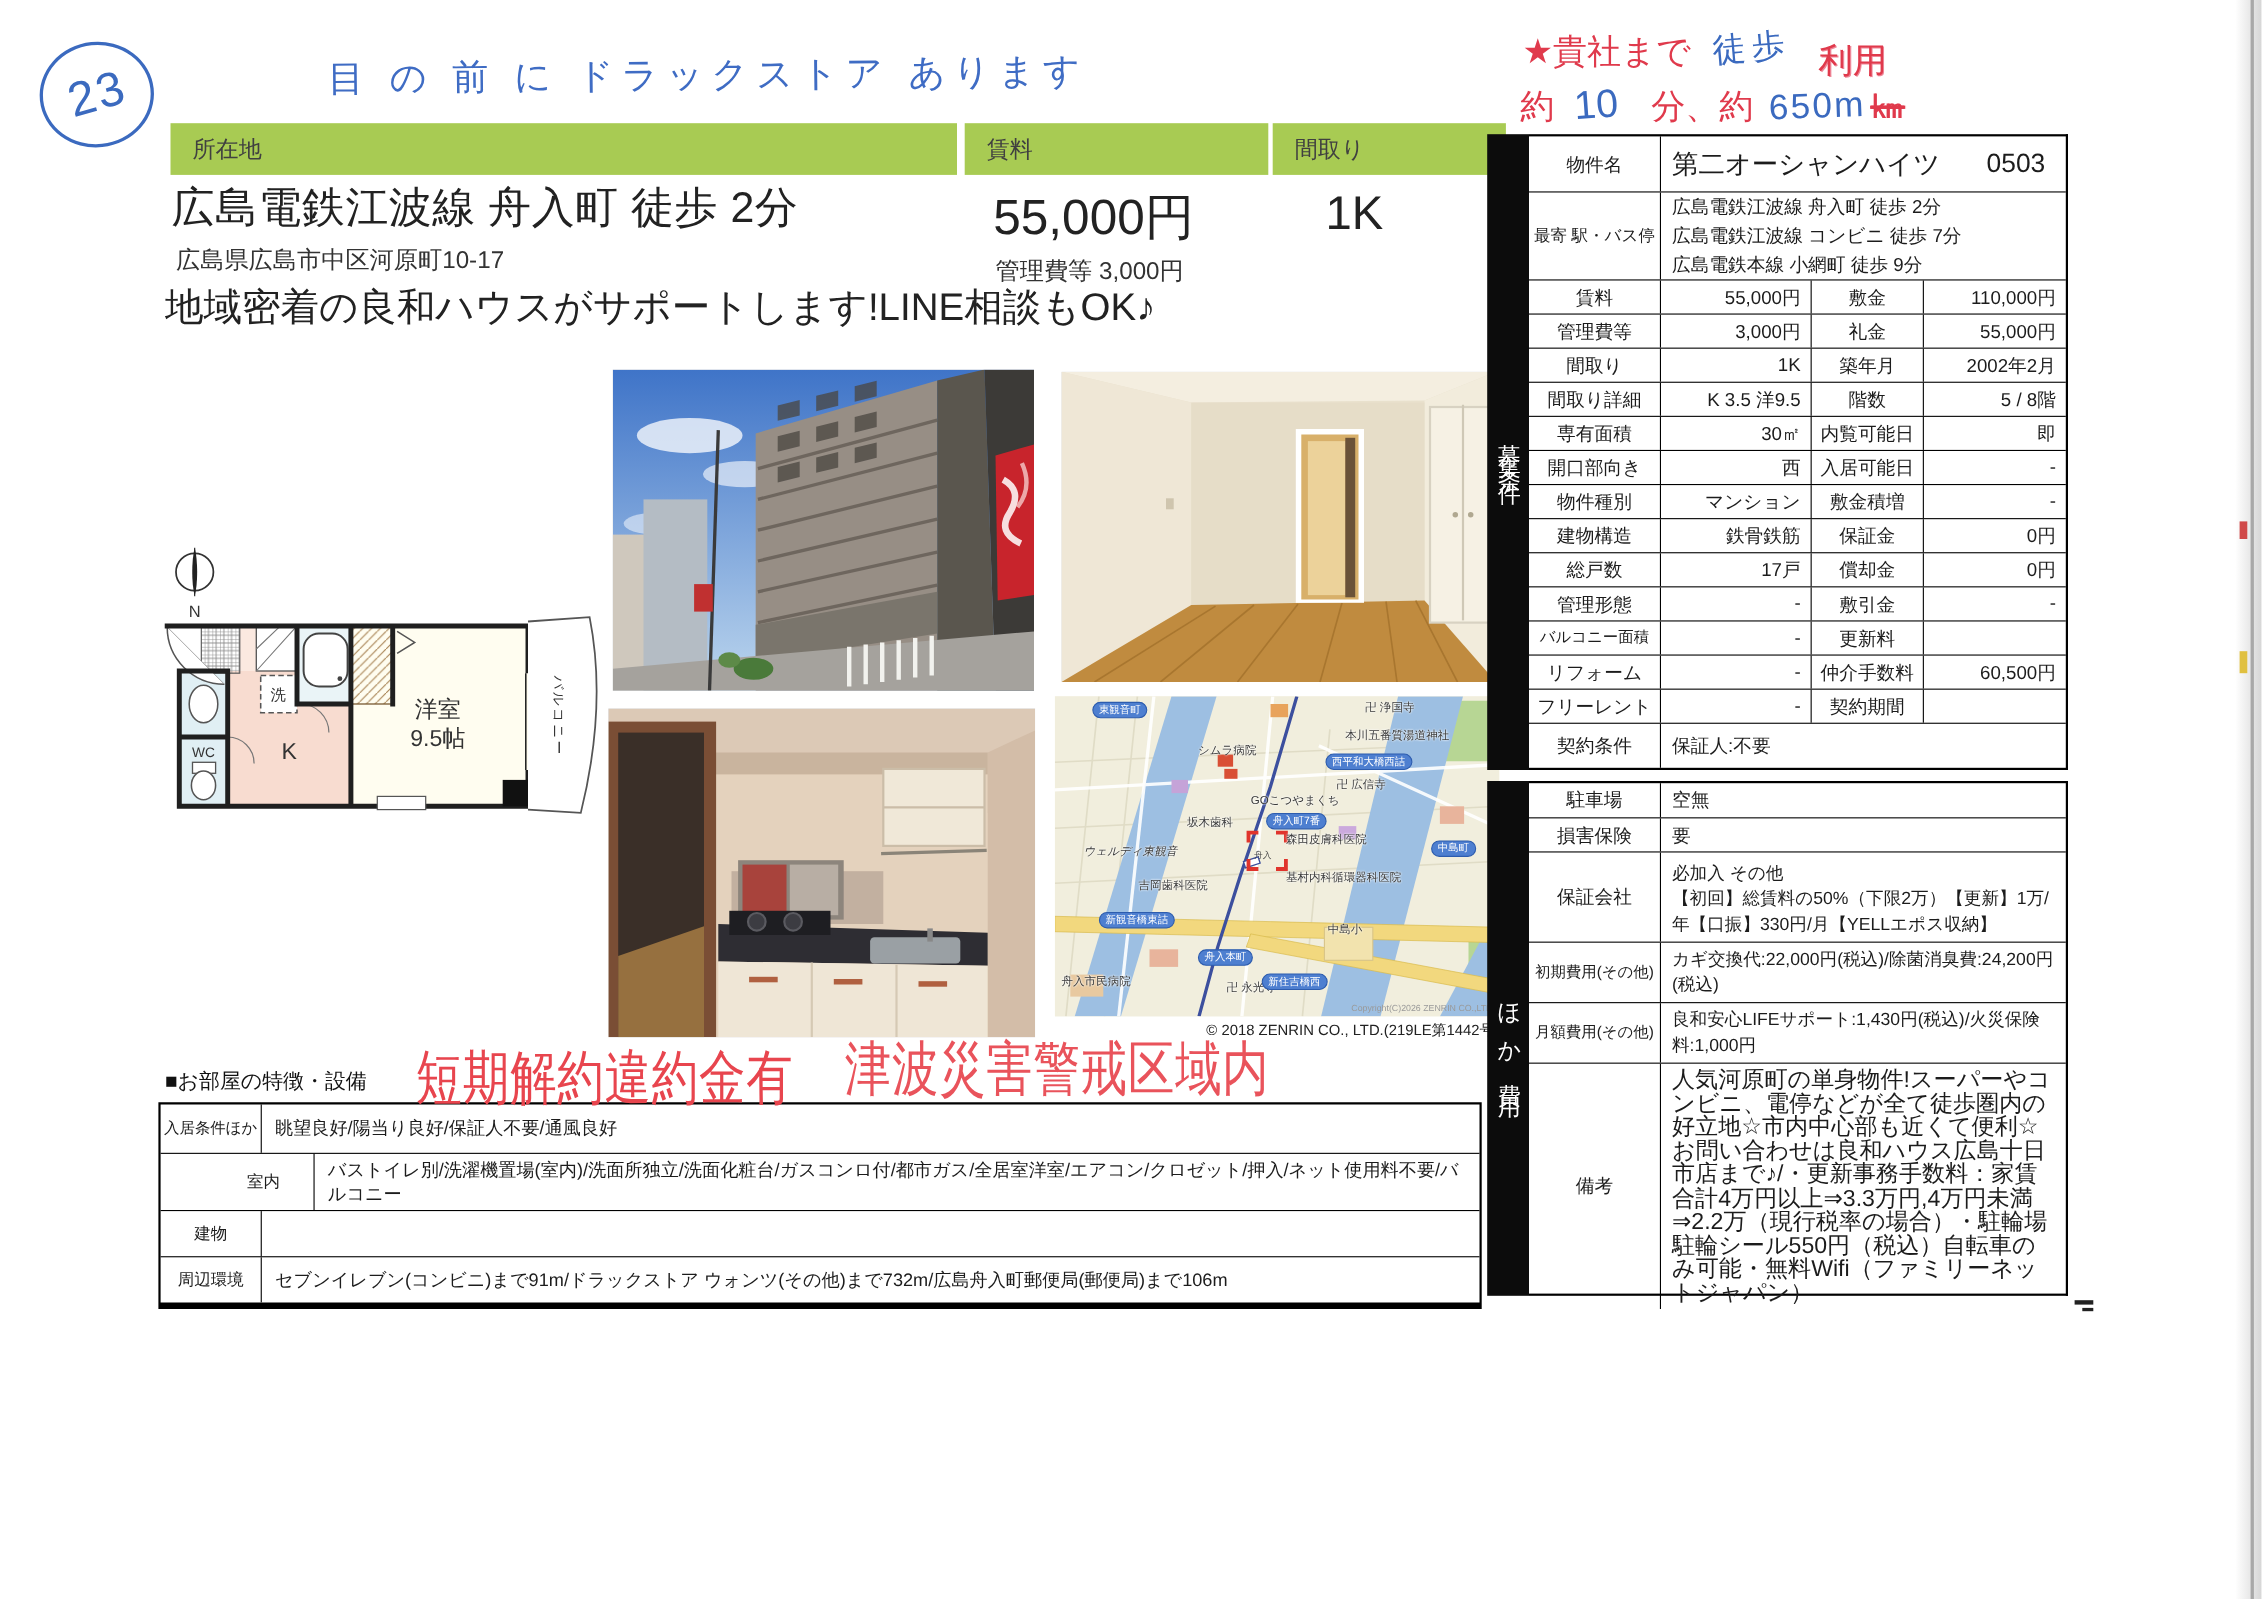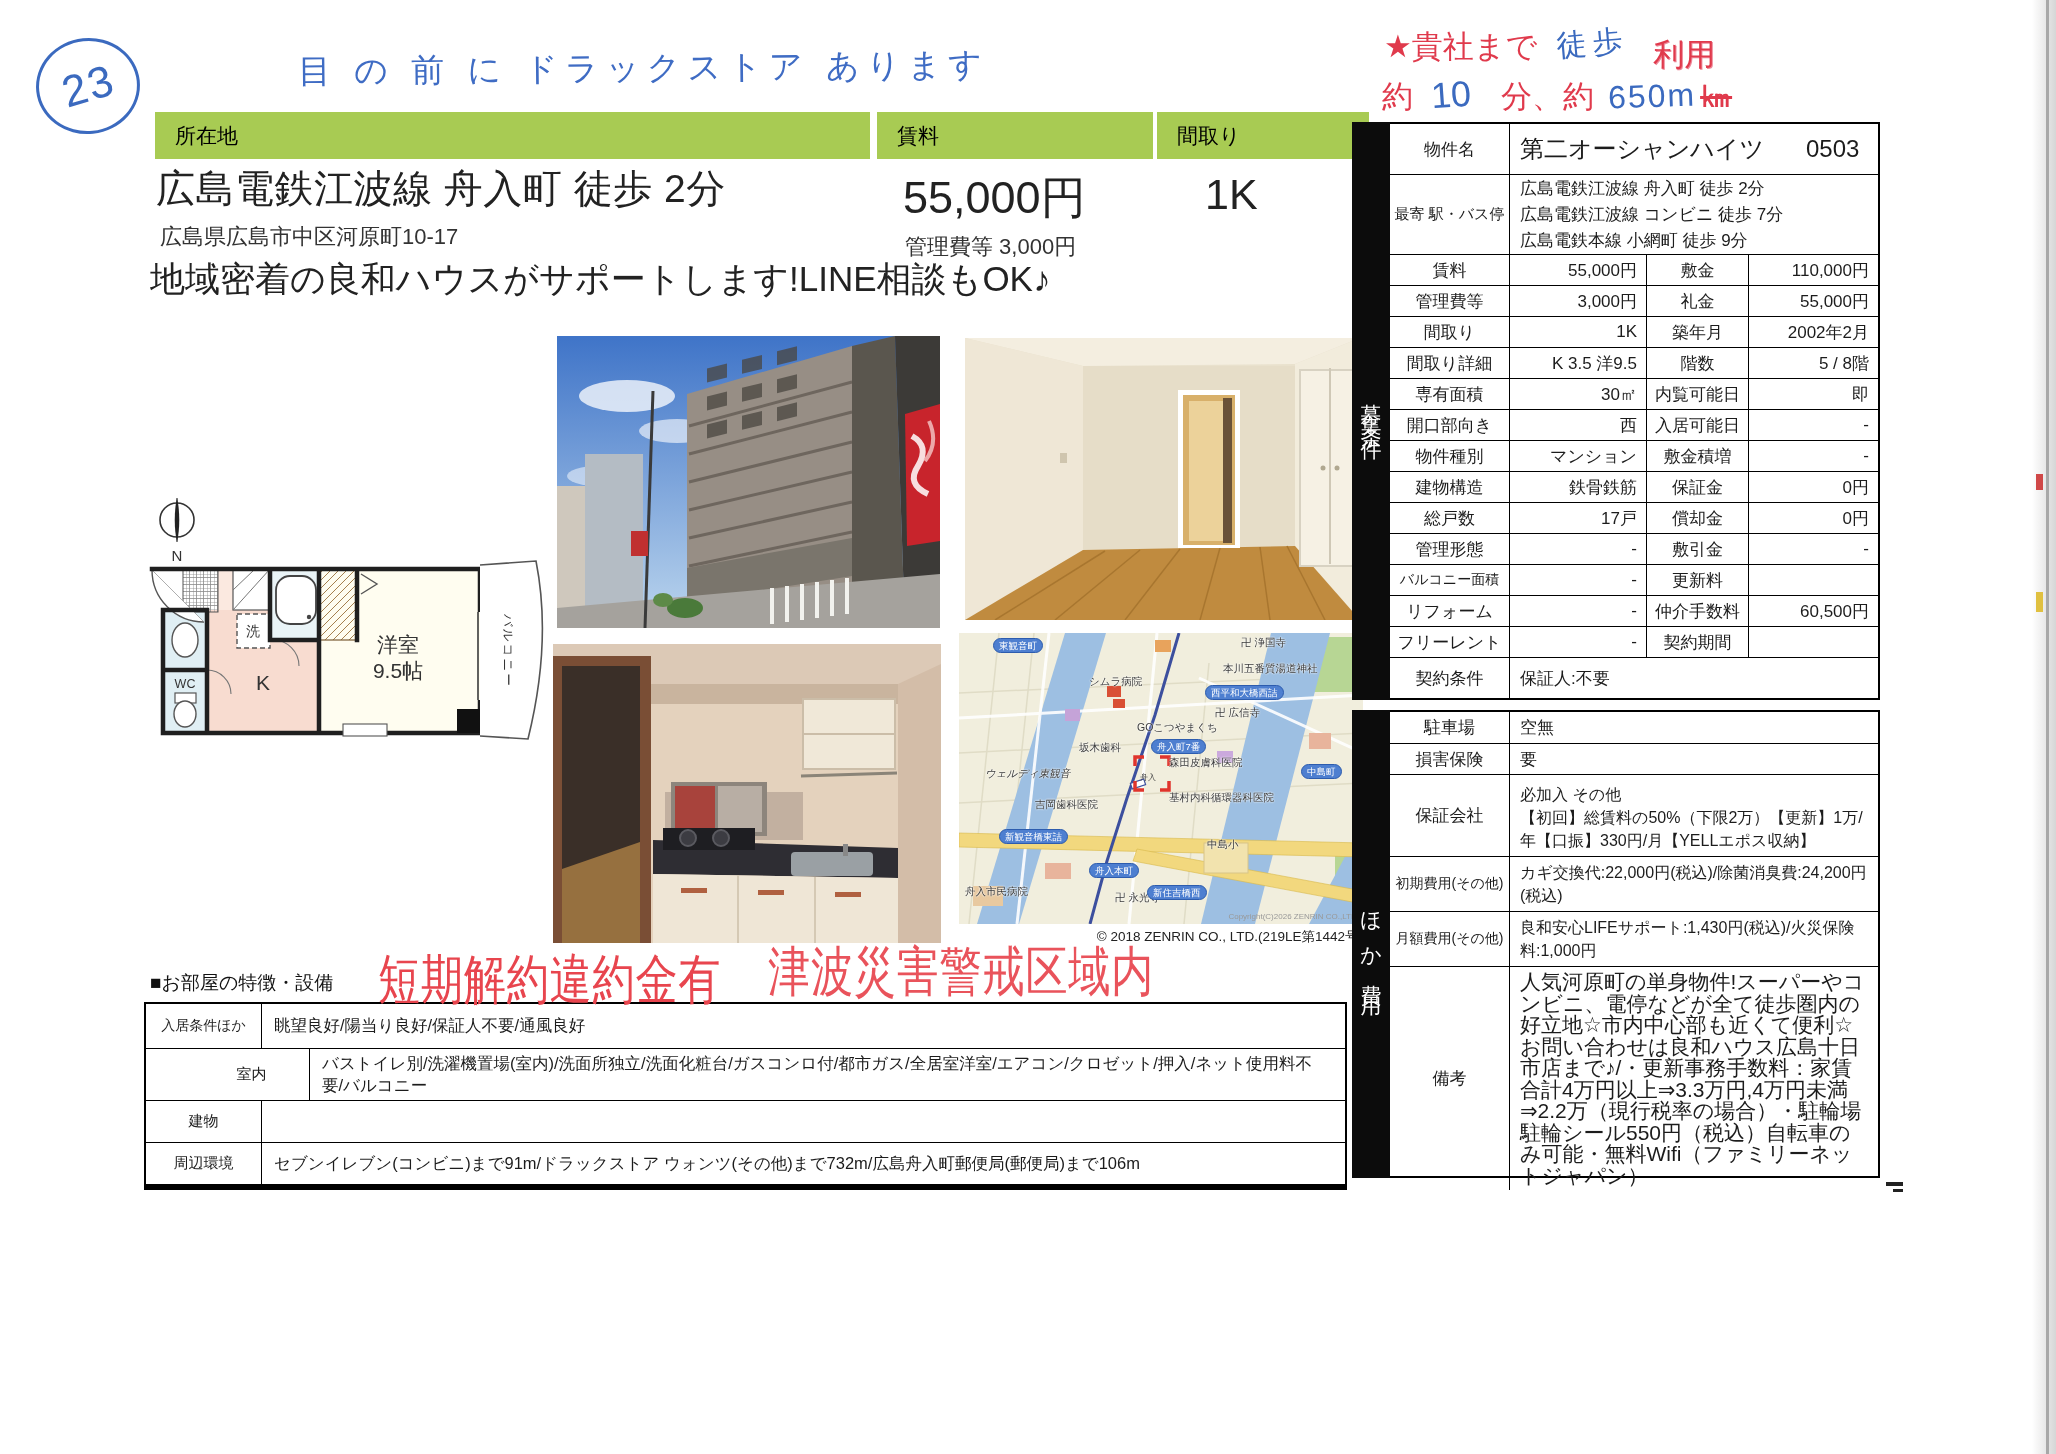--- a/index.html
+++ b/index.html
@@ -16,21 +16,21 @@
   .stamp-blue{color:#3b6abf;}
   .sl1{left:1384px;top:26px;font-size:31px;}
   .sl2{left:1382px;top:74px;font-size:31px;}
   .walk{display:inline-block;font-size:30px;margin-left:20px;transform:rotate(-5deg) translateY(-4px);letter-spacing:6px;}
   .use{display:inline-block;margin-left:24px;transform:translateY(8px);text-shadow:1px 1px 0 #e89;}
   .hw-num{display:inline-block;font-size:36px;margin:0 30px 0 18px;transform:rotate(-4deg);}
   .hw-dist{display:inline-block;font-size:32px;margin-left:14px;transform:rotate(-2deg);letter-spacing:2px;}
   .km-strike{display:inline-block;margin-left:4px;text-decoration:line-through;text-shadow:1px 0 0 #e03a4c;}
   .rednote{color:#e8454e;font-size:54px;letter-spacing:1px;transform:scaleX(0.78);transform-origin:left top;white-space:nowrap;}
   
-  .gbar{background:#a8cb53;color:#000000;font-size:21px;display:flex;align-items:center;padding-left:20px;height:47px;}
+  .gbar{background:#a8cb53;color:#404040;font-size:21px;display:flex;align-items:center;padding-left:20px;height:47px;}
   .access{left:156px;top:162px;font-size:39px;color:#222;letter-spacing:0.5px;}
   .address{left:160px;top:222px;font-size:22px;color:#333;}
   .catch{left:150px;top:256px;font-size:35px;color:#222;}
   .rent-big{left:903px;top:168px;font-size:45px;color:#222;}
   .mgmt{left:905px;top:232px;font-size:22px;color:#333;}
   .madori-big{left:1205px;top:170px;font-size:43px;color:#222;}
   
   .rt{display:flex;}
   .rt-side{width:38px;background:#0c0c0c;color:#fff;display:flex;align-items:center;justify-content:center;}
   .rt-side span{writing-mode:vertical-rl;font-size:21px;letter-spacing:12px;}
@@ -46,21 +46,21 @@
   .valw{flex:1;padding:4px 10px;font-size:17px;}
   .valw.top{align-items:flex-start;padding-top:8px;}
   .pre{white-space:pre-line;line-height:23px;font-size:16px;}
   .remarks{line-height:21.5px;font-size:21px;}
   .stations div{line-height:26px;font-size:17px;}
   .bname{font-size:24px;}
   .broom{font-size:24px;margin-left:42px;}
   
   .ft{left:144px;top:1002px;width:1199px;border:2px solid #000;border-bottom:6px solid #000;background:#fff;}
   .ft .tr{border-top:1.5px solid #000;}
-  .flbl{width:116px;justify-content:center;text-align:center;font-size:15px;border-right:1.5px solid #000;padding:0 2px;}
+  .flbl{width:92px;justify-content:center;text-align:center;font-size:15px;border-right:1.5px solid #000;padding:0 2px;}
   .fval{flex:1;padding:4px 12px;font-size:16.5px;align-items:center;display:flex;}
   .ft-head{left:150px;top:970px;font-size:19px;color:#111;}
   
   .photo{overflow:hidden;background:#ddd;}
   
   .map{background:#f1eedd;}
   .mlabel{position:absolute;font-size:10.5px;color:#3a3a3a;white-space:nowrap;text-shadow:0 0 2px #fff,0 0 2px #fff;}
   .mpill{position:absolute;font-size:9.5px;color:#fff;background:#4e7fd0;border:1px solid #2d5cae;border-radius:8px;
          padding:0px 5px;white-space:nowrap;line-height:13px;}
   .mmarker-label{position:absolute;font-size:8px;color:#444;white-space:nowrap;}

